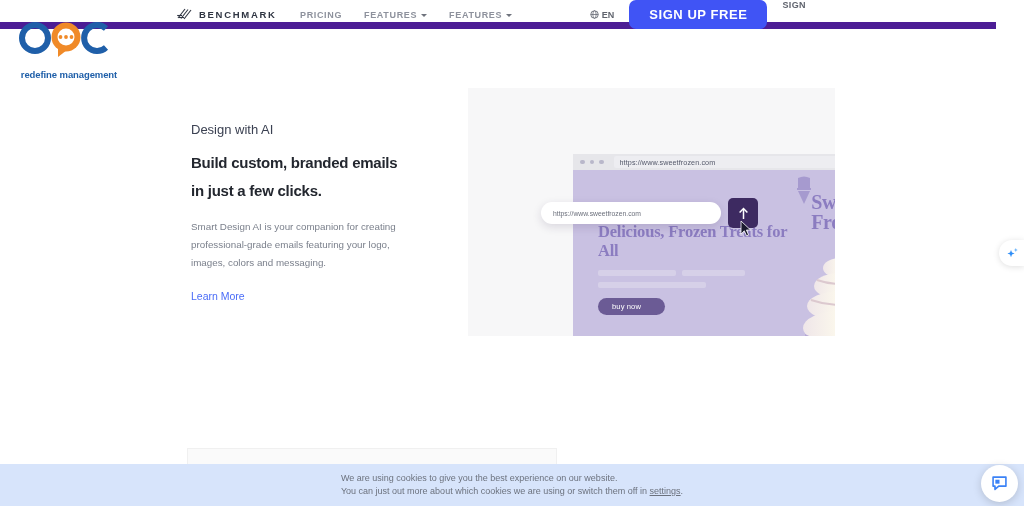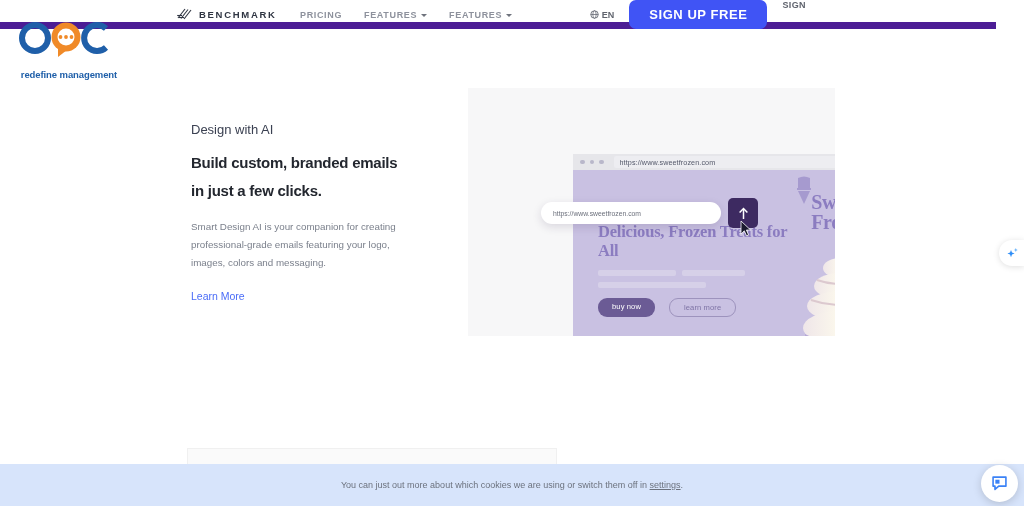--- a/index.html
+++ b/index.html
@@ -79,21 +79,21 @@
     font-size:7.2px; color:#54586a; letter-spacing:0.1px;
   }
   .browser-body { position:relative; height:166px; background:#c9c1e2; overflow:hidden; }
 
   .promo-heading {
     position:absolute; left:25px; top:52px; width:190px;
     font-family:"Liberation Serif", serif; font-weight:700;
     font-size:16.5px; line-height:19px; color:#8b7cc0; letter-spacing:-0.2px;
   }
   .skel { position:absolute; background:#d6d0e8; height:5.5px; border-radius:2px; }
-  .promo-btns { position:absolute; left:25px; top:128px; display:flex; gap:14px; }
+  .promo-btns { position:absolute; left:25px; top:128px; display:flex; gap:22px;flex-direction:column; }
   .pbtn {
     font-size:7.6px; color:#fff; background:#6b5b95; border-radius:9px;
     padding:4px 14px; letter-spacing:0.1px; cursor:pointer; white-space:nowrap;
   }
   .pbtn.ghost { background:transparent; color:#7e73a5; border:1px solid #9d93bd; }
 
   .cone { position:absolute; right:56px; top:6px; width:26px; height:30px; opacity:.55; }
   .swirl { position:absolute; right:-10px; bottom:-26px; width:86px; height:110px; }
 
   .brandword {
@@ -302,20 +302,21 @@
   <div class="ghost-stars">
     <span>★</span>
     <span>★</span>
     <span>★</span>
     <span>★</span>
     <span>★</span>
   </div>
 
   <div class="cookie-banner">
     <div class="cookie-text">
+      <div>We are using cookies to give you the best experience on our website.</div>
       <div><span>You can just out more about which cookies we are using or switch them off in </span><a>settings</a><span>.</span></div>
     </div>
   </div>
   <span class="sell-ghost">Sell</span>
   <button class="btn-accept">Accept</button>
 
   <div class="ai-tab">
     <svg width="14" height="14" viewBox="0 0 14 14">
       <path d="M6 4 L7 6.6 L9.6 7.6 L7 8.6 L6 11.2 L5 8.6 L2.4 7.6 L5 6.6 Z" fill="#2f8ef7"></path>
       <path d="M10.8 2 L11.4 3.4 L12.8 4 L11.4 4.6 L10.8 6 L10.2 4.6 L8.8 4 L10.2 3.4 Z" fill="#62b0fb"></path>

